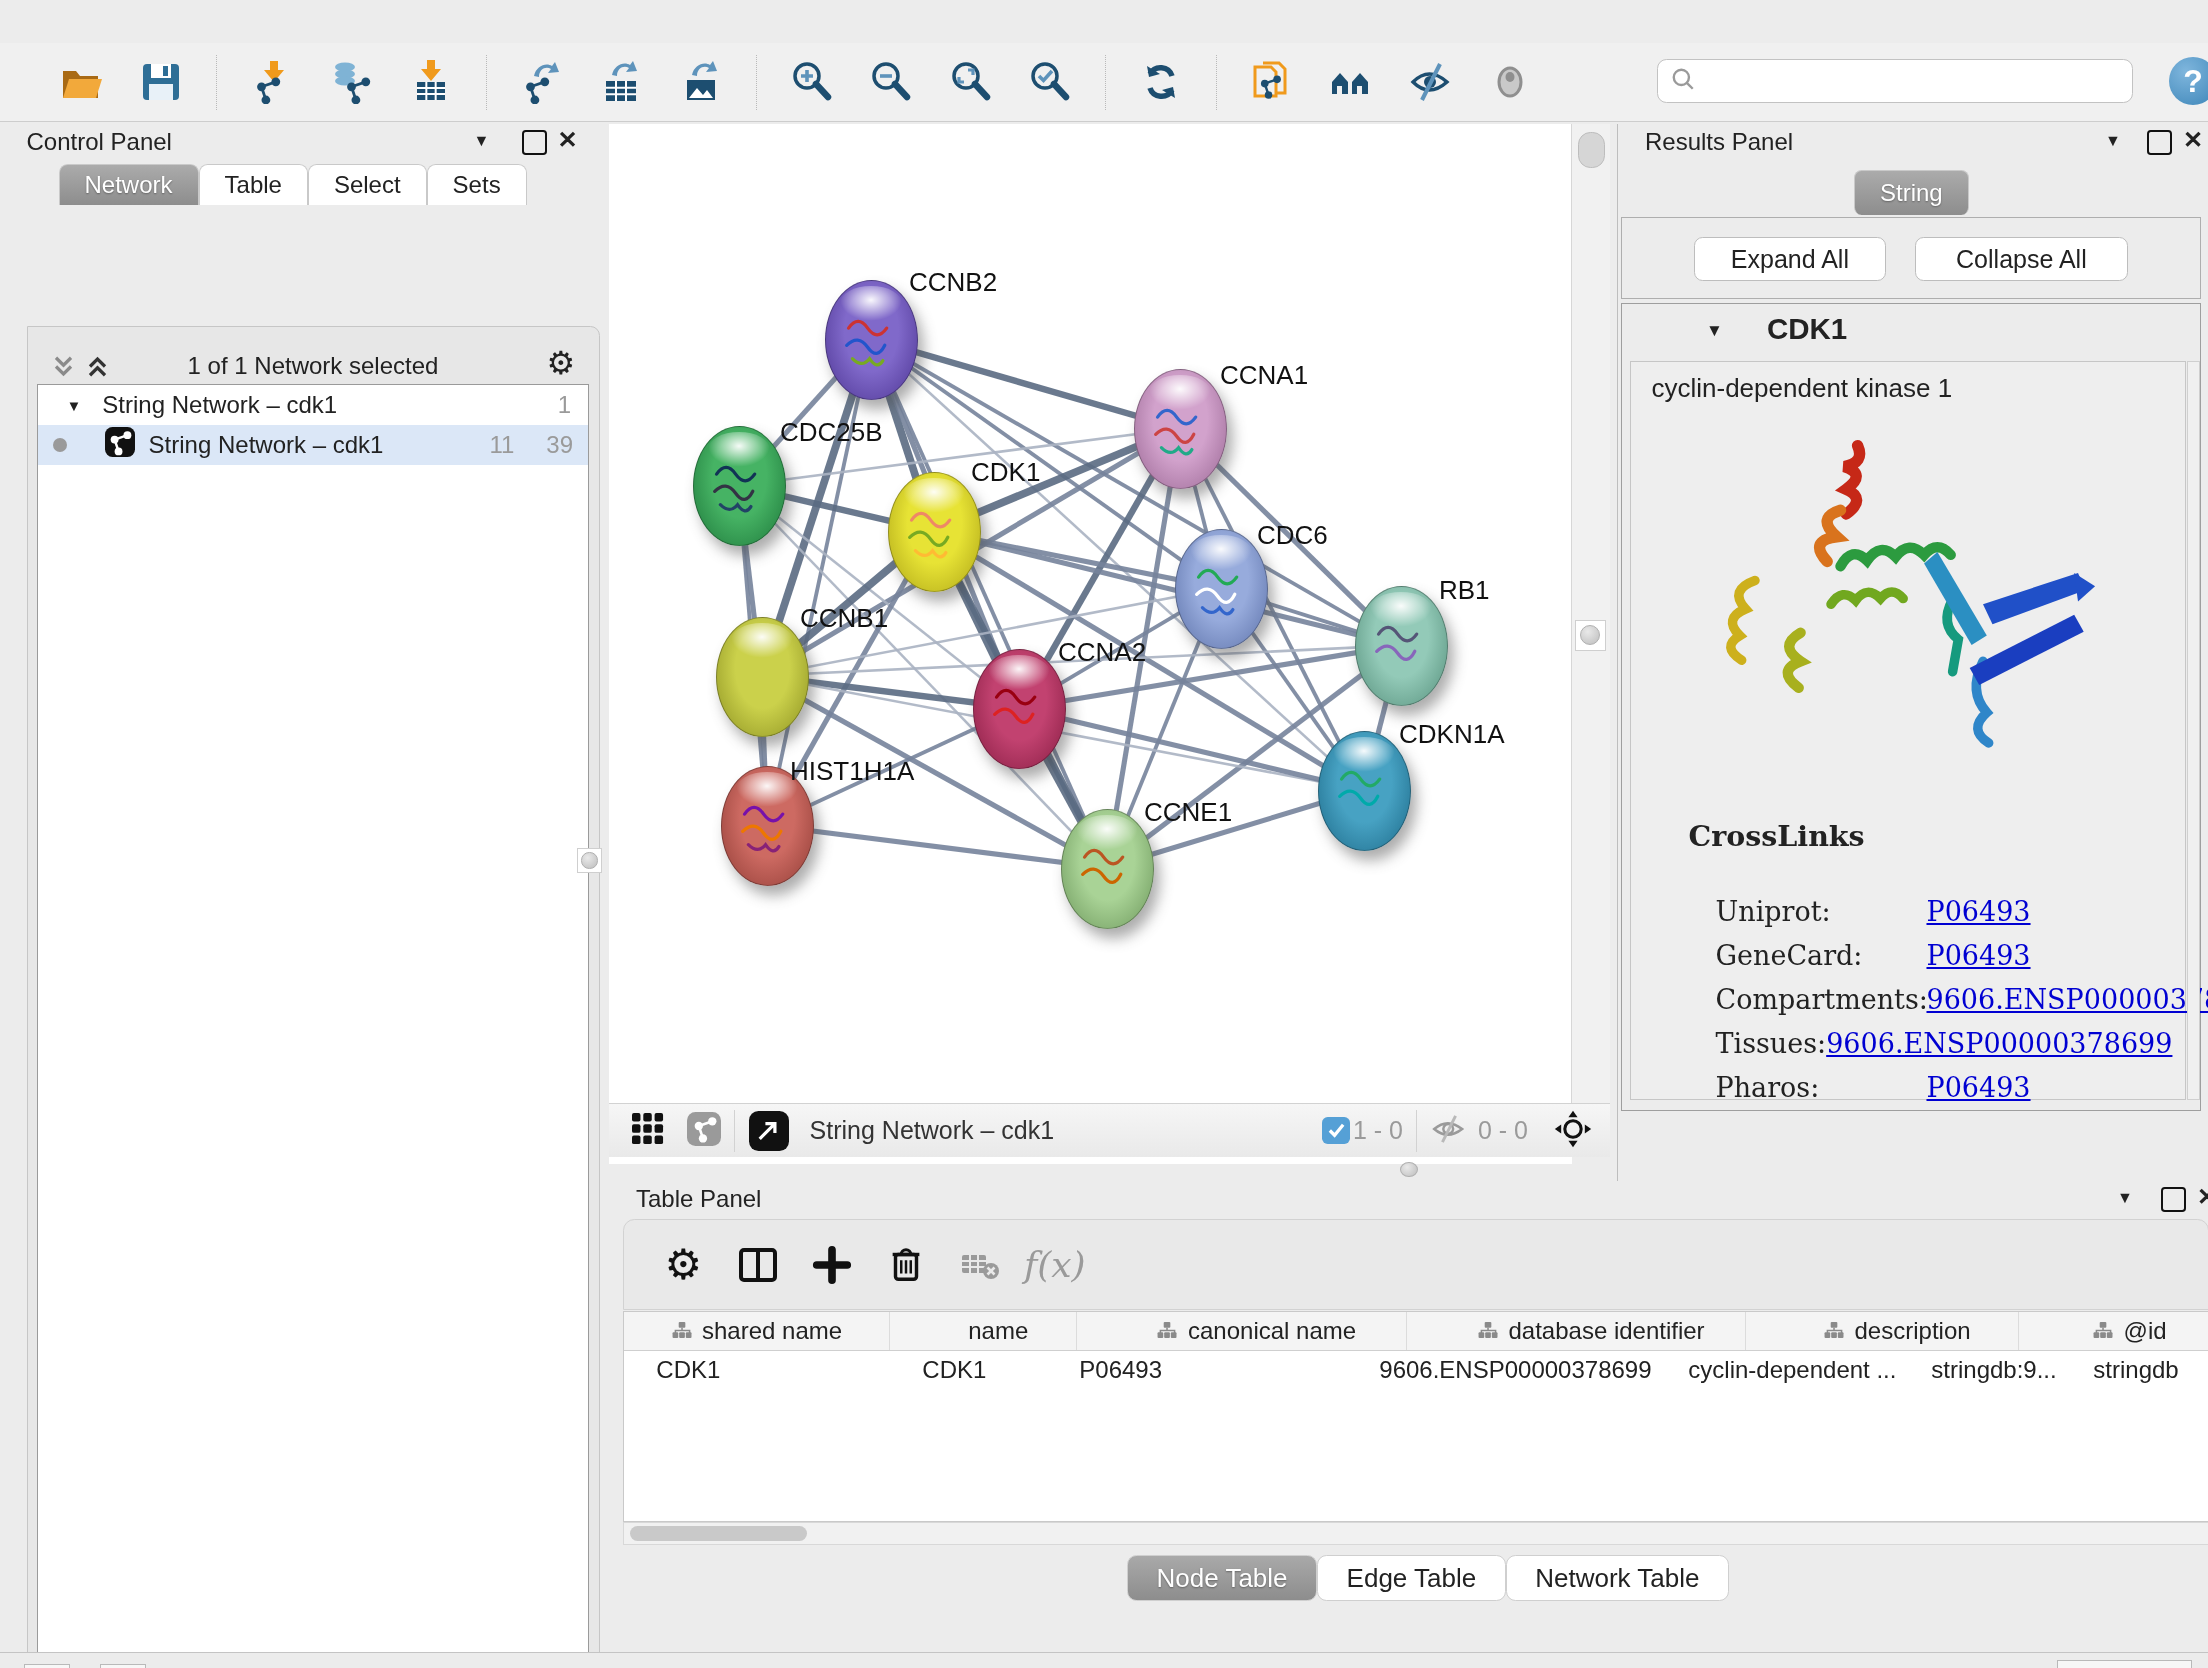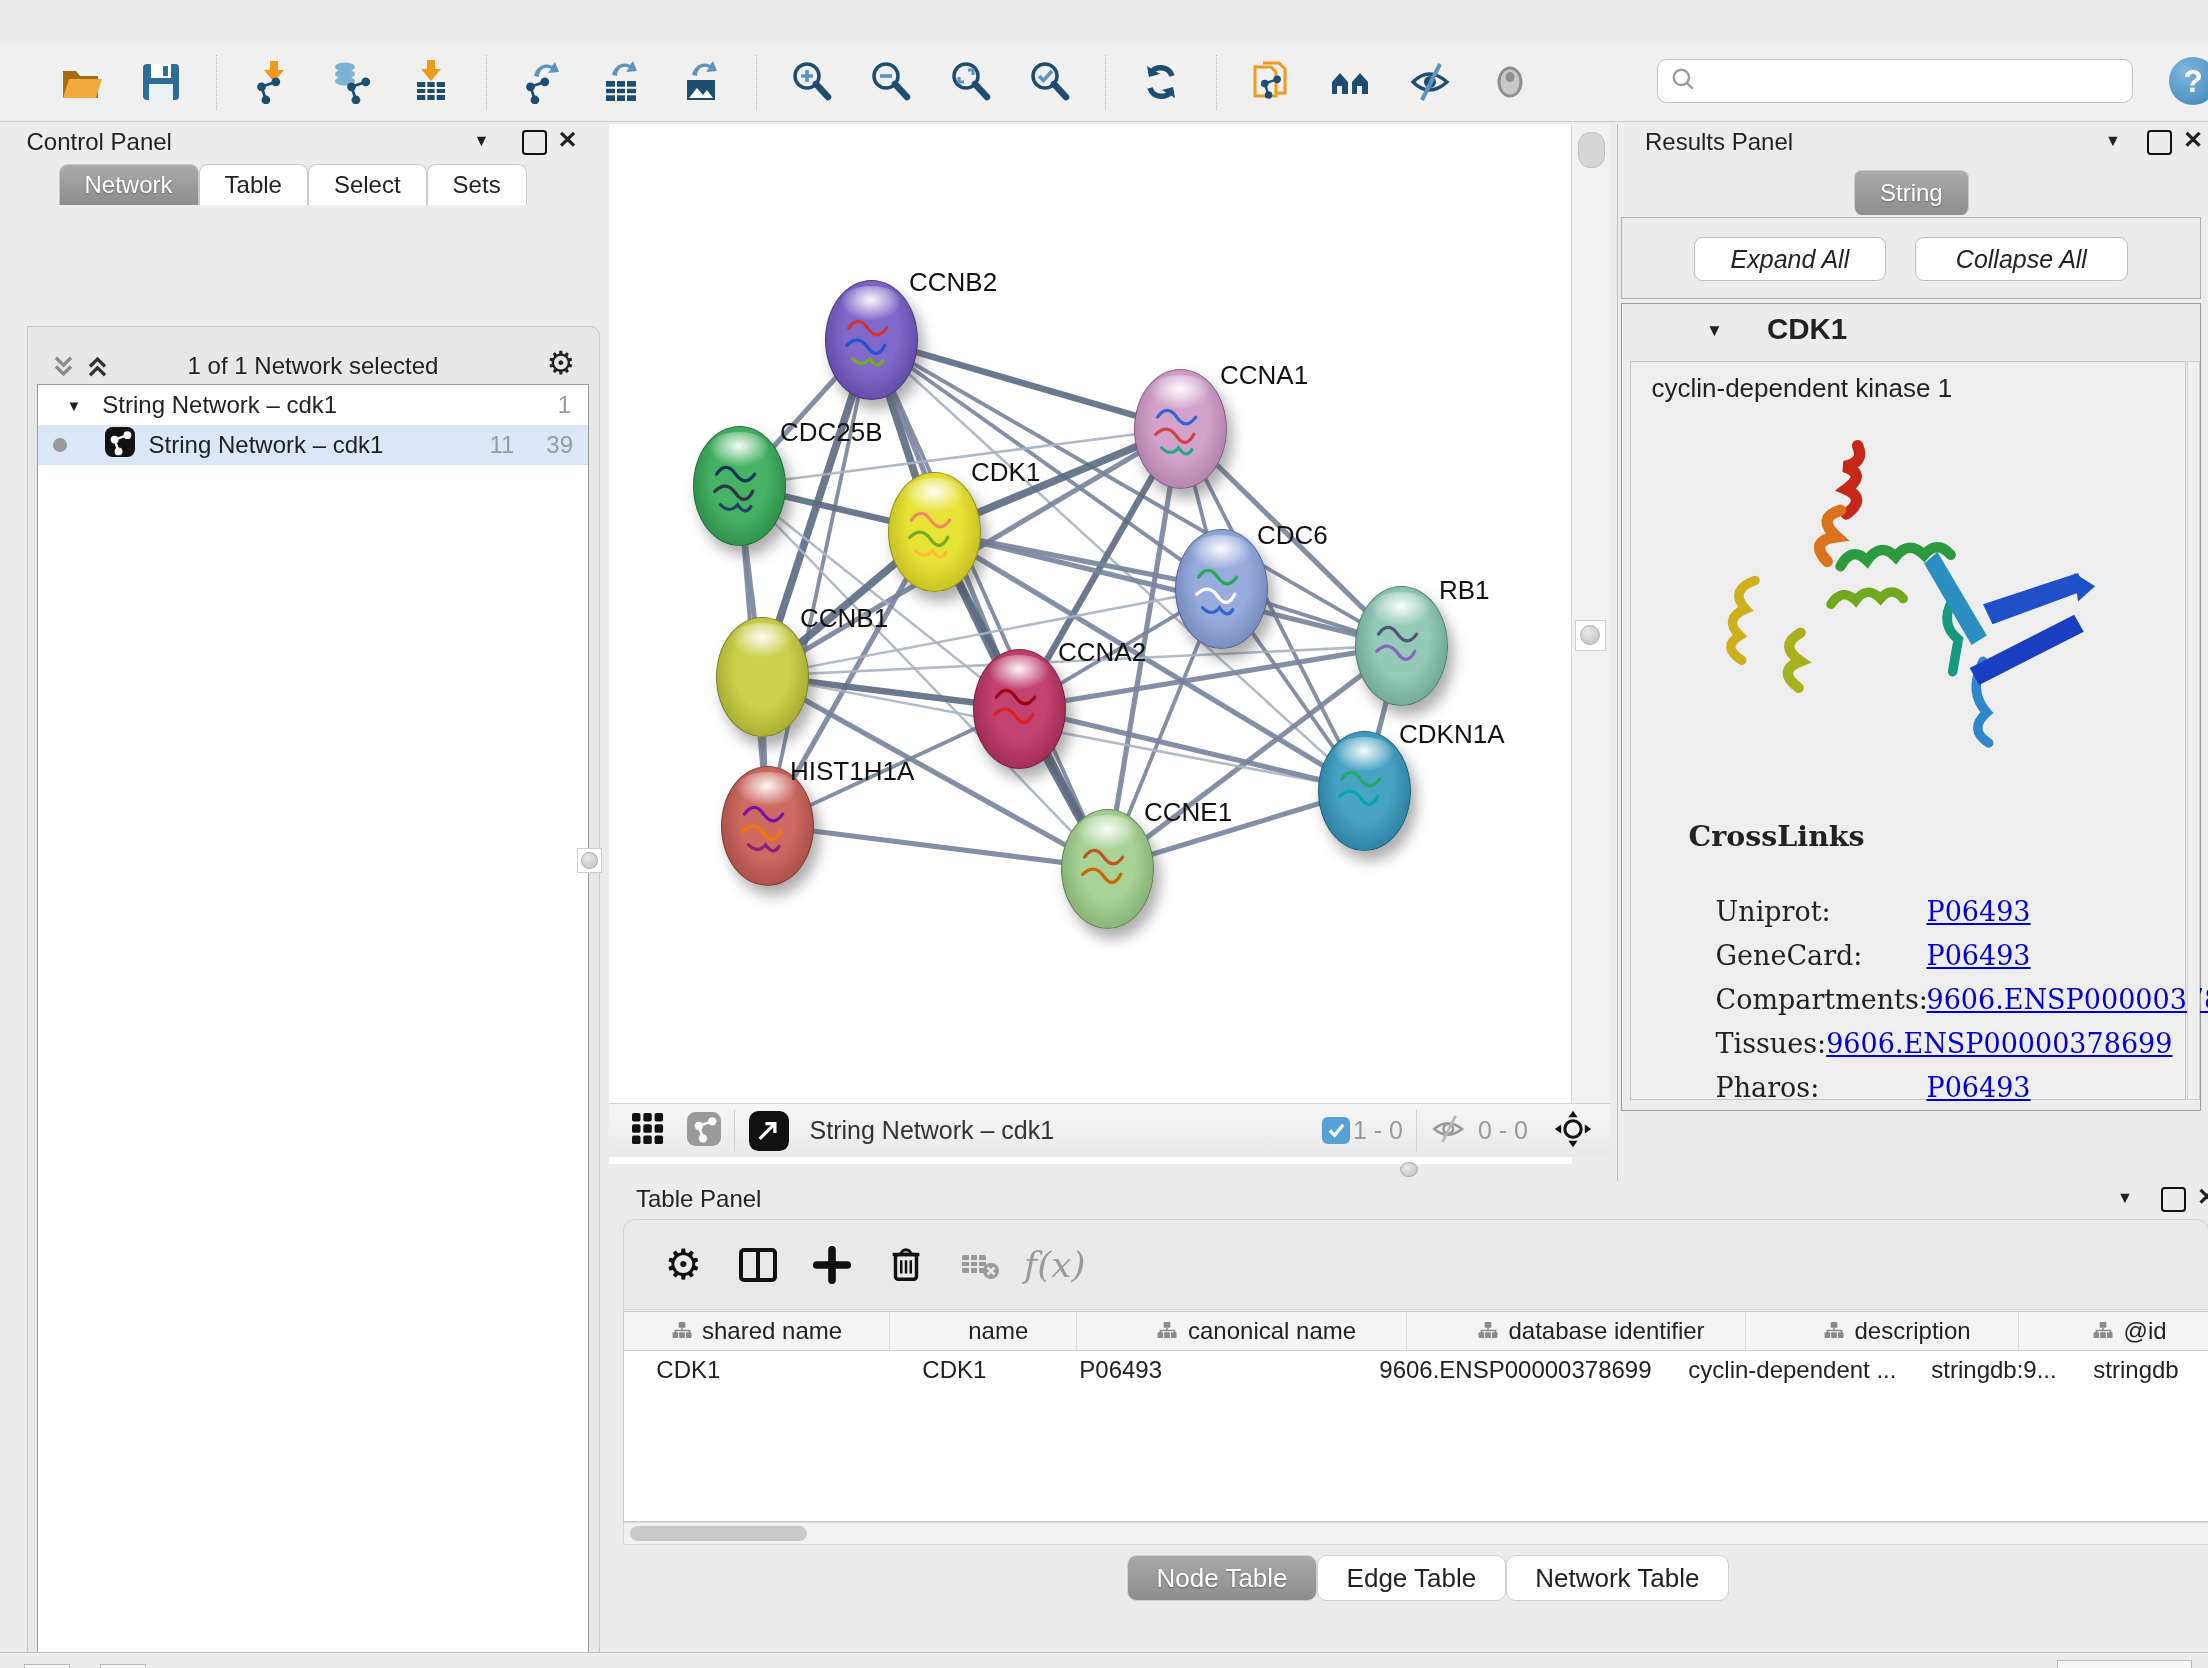--- a/index.html
+++ b/index.html
@@ -58,21 +58,21 @@
     align-items:center;justify-content:center;}
   .checkbox{width:27.6px;height:27.6px;border-radius:5.7px;background:#55a0d6;display:flex;
     align-items:center;justify-content:center;}
   
   .handlebox{background:#fff;border:1px solid #cfcfcf;display:flex;align-items:center;justify-content:center;}
   .handledot{border-radius:50%;background:radial-gradient(circle at 38% 32%,#e9e9e9,#bdbdbd);border:1px solid #b0b0b0;}
   
   .rpanel{left:1617px;top:124px;width:592px;height:1058px;background:#ececec;border-left:1.9px solid #bdbdbd;}
   .rbox{background:#ececec;border:1px solid #aeaeae;}
   .rbtn{background:#fff;border:1px solid #bdbdbd;border-radius:8.6px;font-size:25px;
-    display:flex;align-items:center;justify-content:center;font-style:italic;}
+    display:flex;align-items:center;justify-content:center;}
   .serif{font-family:"DejaVu Serif","Liberation Serif",serif;}
   .xlink{color:#0000d2;text-decoration:underline;}
   
   .tpanel{left:609px;top:1181px;width:1600px;height:431px;background:#ececec;}
   .ttoolbar{left:14.3px;top:38px;width:1586px;height:91px;background:#e9e9e9;border:1px solid #d2d2d2;
     border-radius:11.4px 11.4px 0 0;display:flex;align-items:center;padding-left:28.5px;box-sizing:border-box;}
   .tticon{width:61px;height:61px;display:flex;align-items:center;justify-content:center;margin-right:13.3px;}
   .ttable{left:14.3px;top:130px;width:1586px;height:211px;background:#fff;border:1px solid #c9c9c9;
     overflow:hidden;box-sizing:border-box;}
   .thead{display:flex;height:38px;background:#f4f4f4;border-bottom:1px solid #cfcfcf;gap:30px;}

